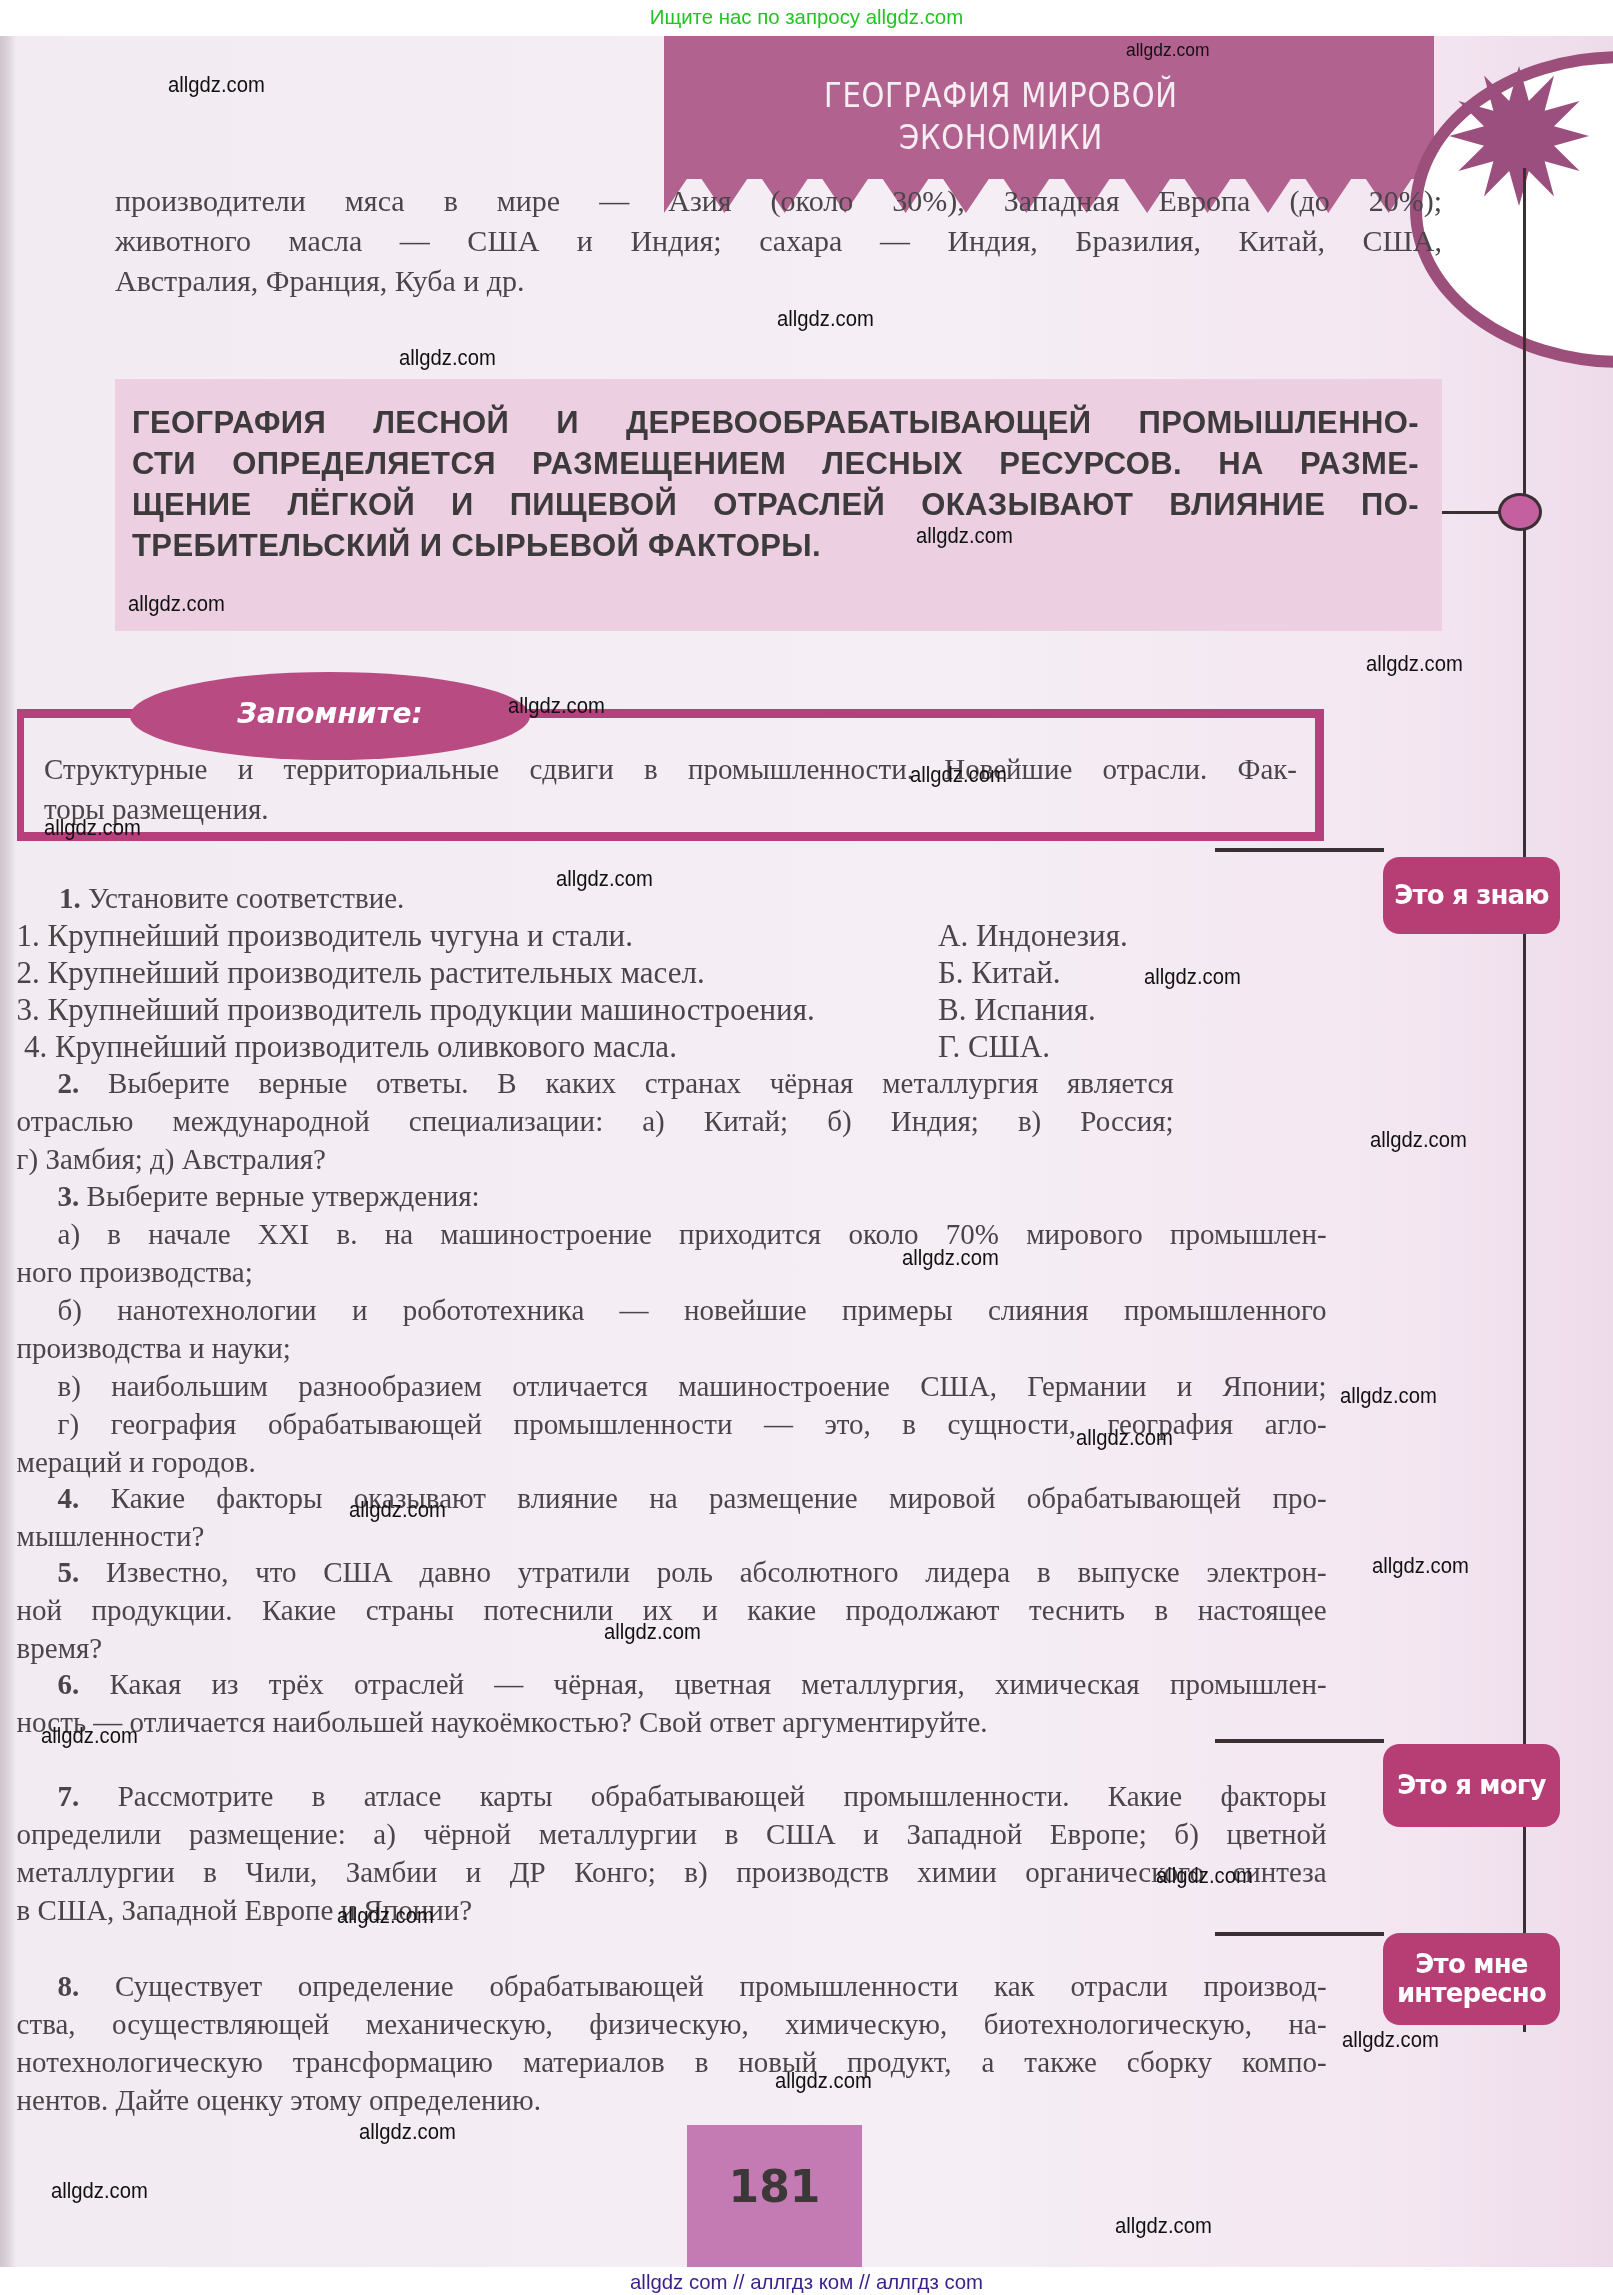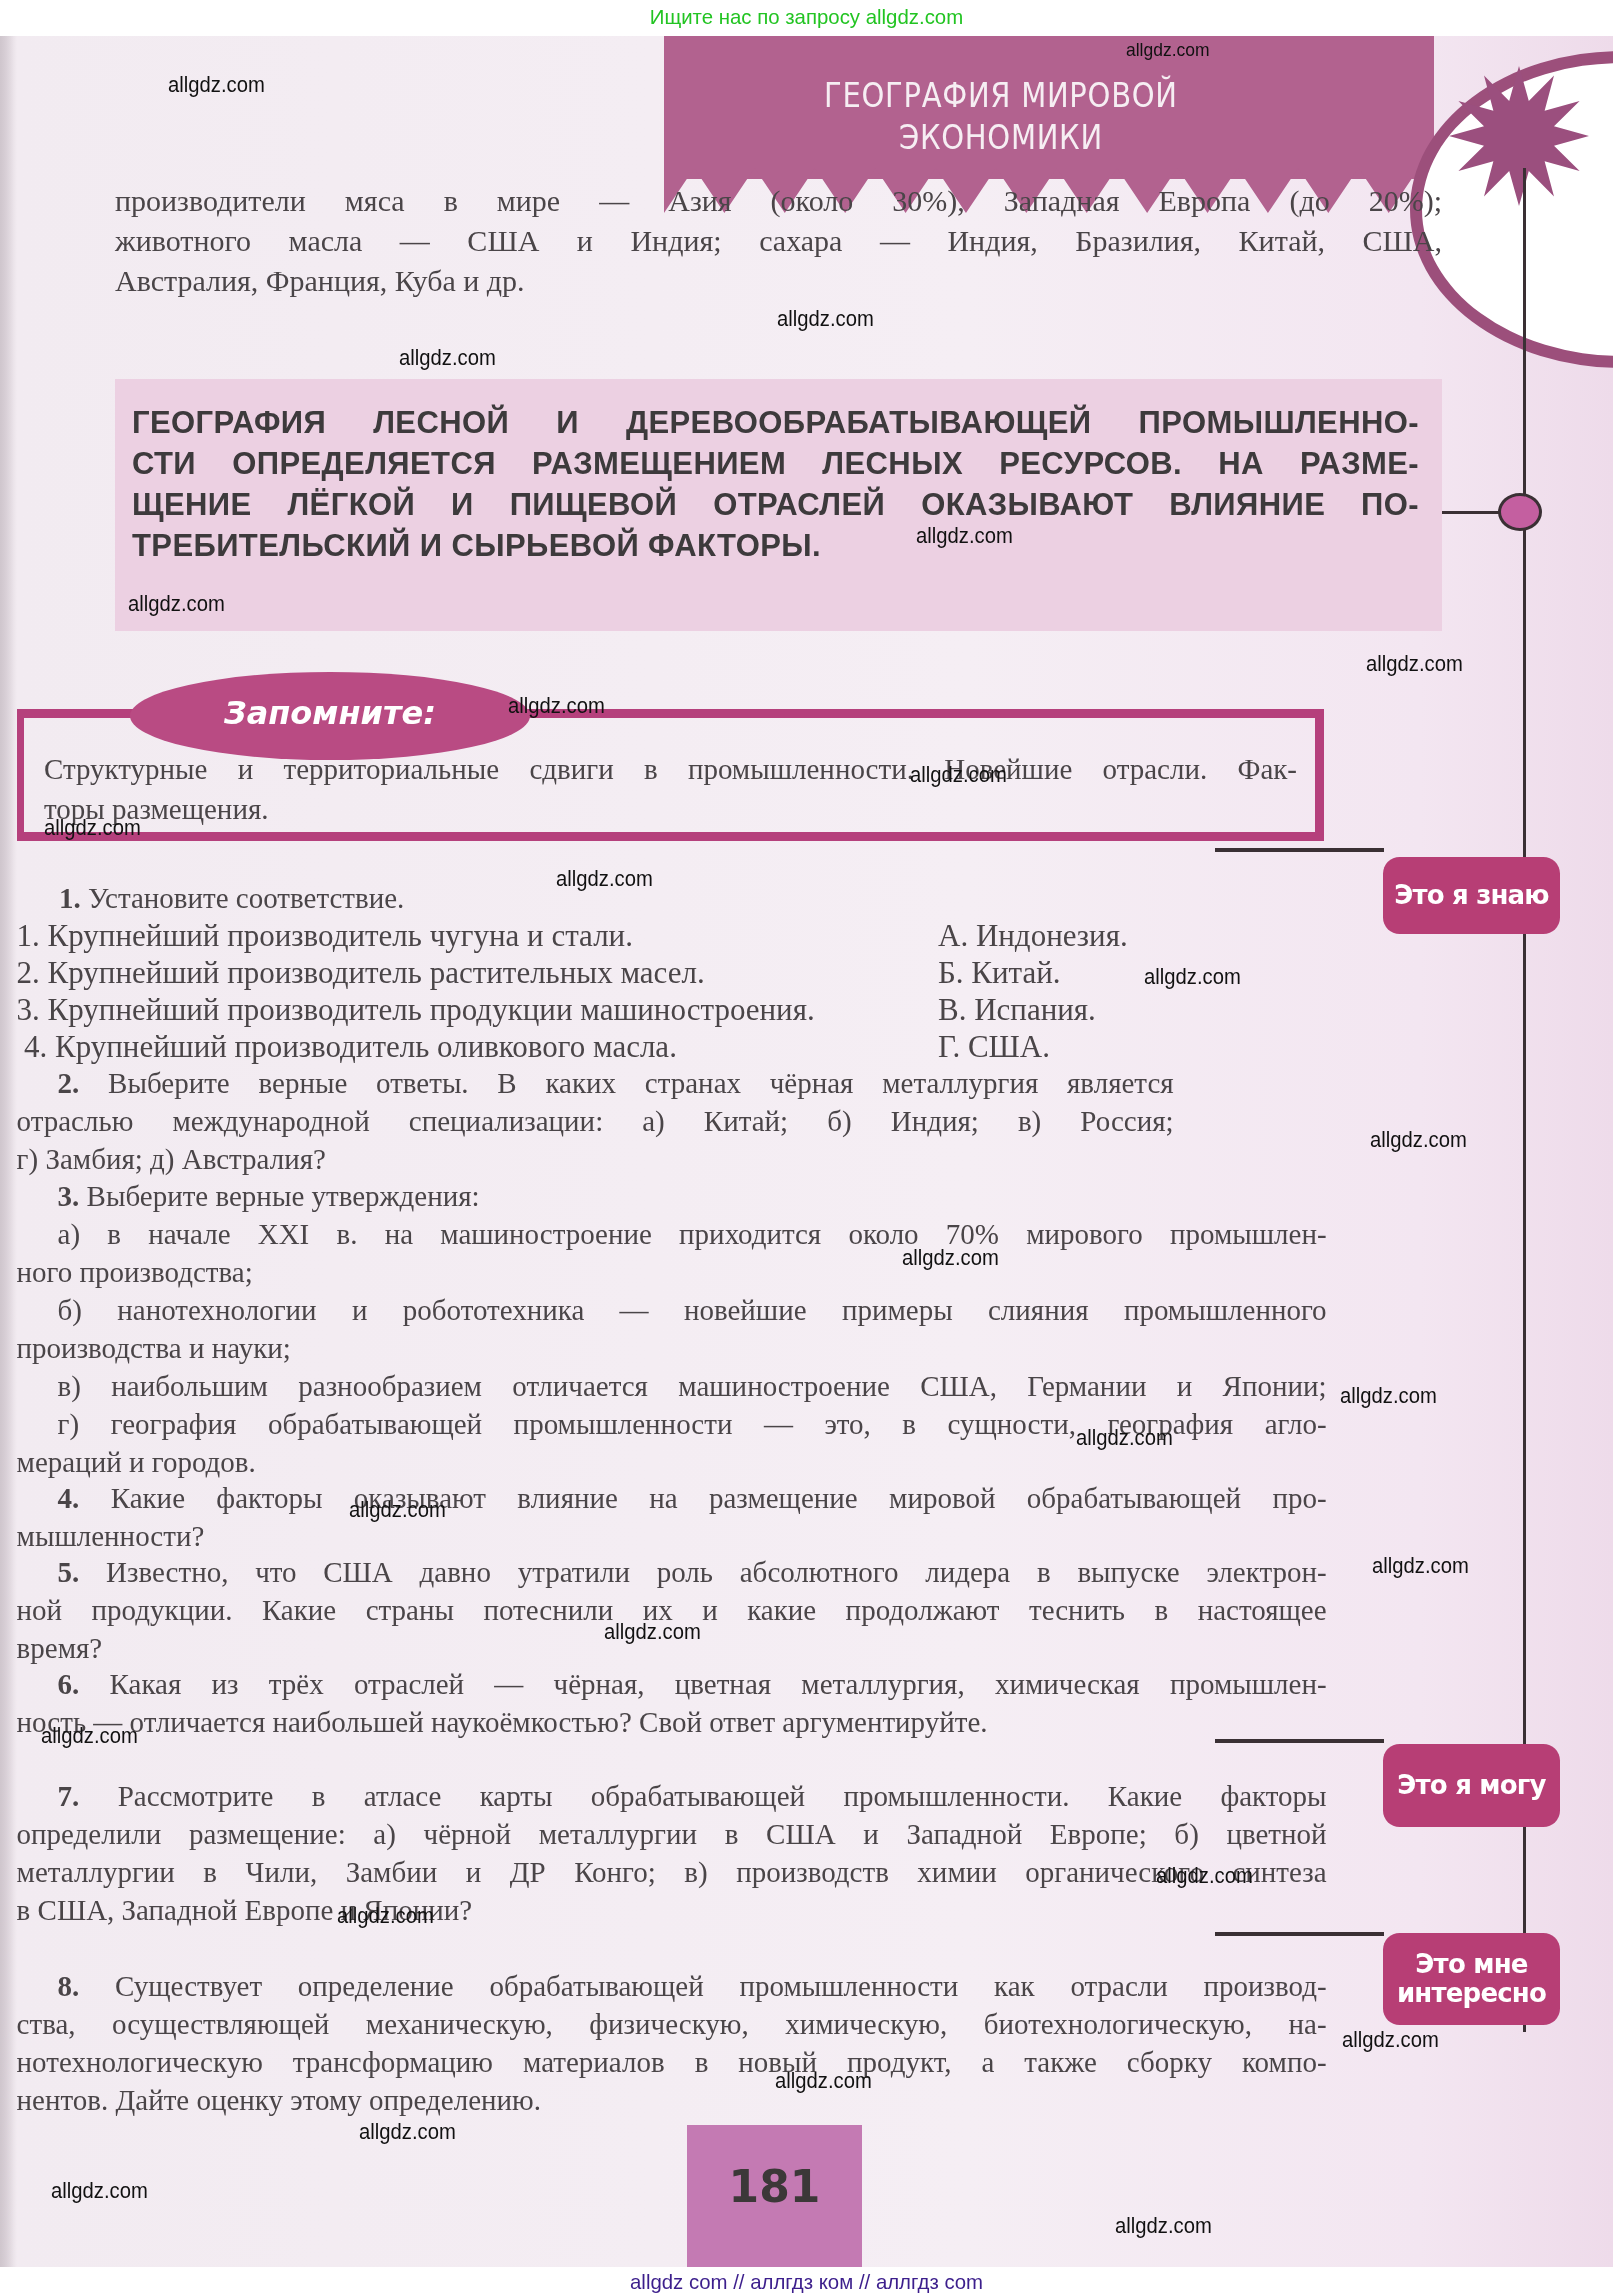--- a/index.html
+++ b/index.html
@@ -80,21 +80,21 @@
   .remember-box {
     position: absolute; left: 16.6px; top: 673px; width: 1307px; height: 132px;
     border: 9px solid #b5407c; border-left-width: 7.5px; box-sizing: border-box; background: transparent;
   }
   .remember-pill {
     position: absolute; left: 130px; top: 636px; width: 400px; height: 88px;
     border-radius: 50%; background: #b94b83;
   }
   .remember-label {
     position: absolute; left: 130px; top: 636px; width: 400px; height: 88px;
-    font-family: "DejaVu Sans", sans-serif; font-weight: bold; font-size: 32px;
+    font-family: "DejaVu Sans", sans-serif; font-weight: bold; font-size: 28px;
     color: #ffffff; text-align: center; line-height: 83px; font-style: italic;
   }
   .remember-text {
     position: absolute; left: 44px; top: 713px; width: 1253px;
     font-size: 29px; line-height: 40px; color: #4a4548;
   }
   .remember-text .line { display: block; text-align-last: justify; white-space: nowrap; font-family: Liberation Serif, serif; }
   .remember-text .line.last { text-align-last: left; }
   
   .side-tab {

